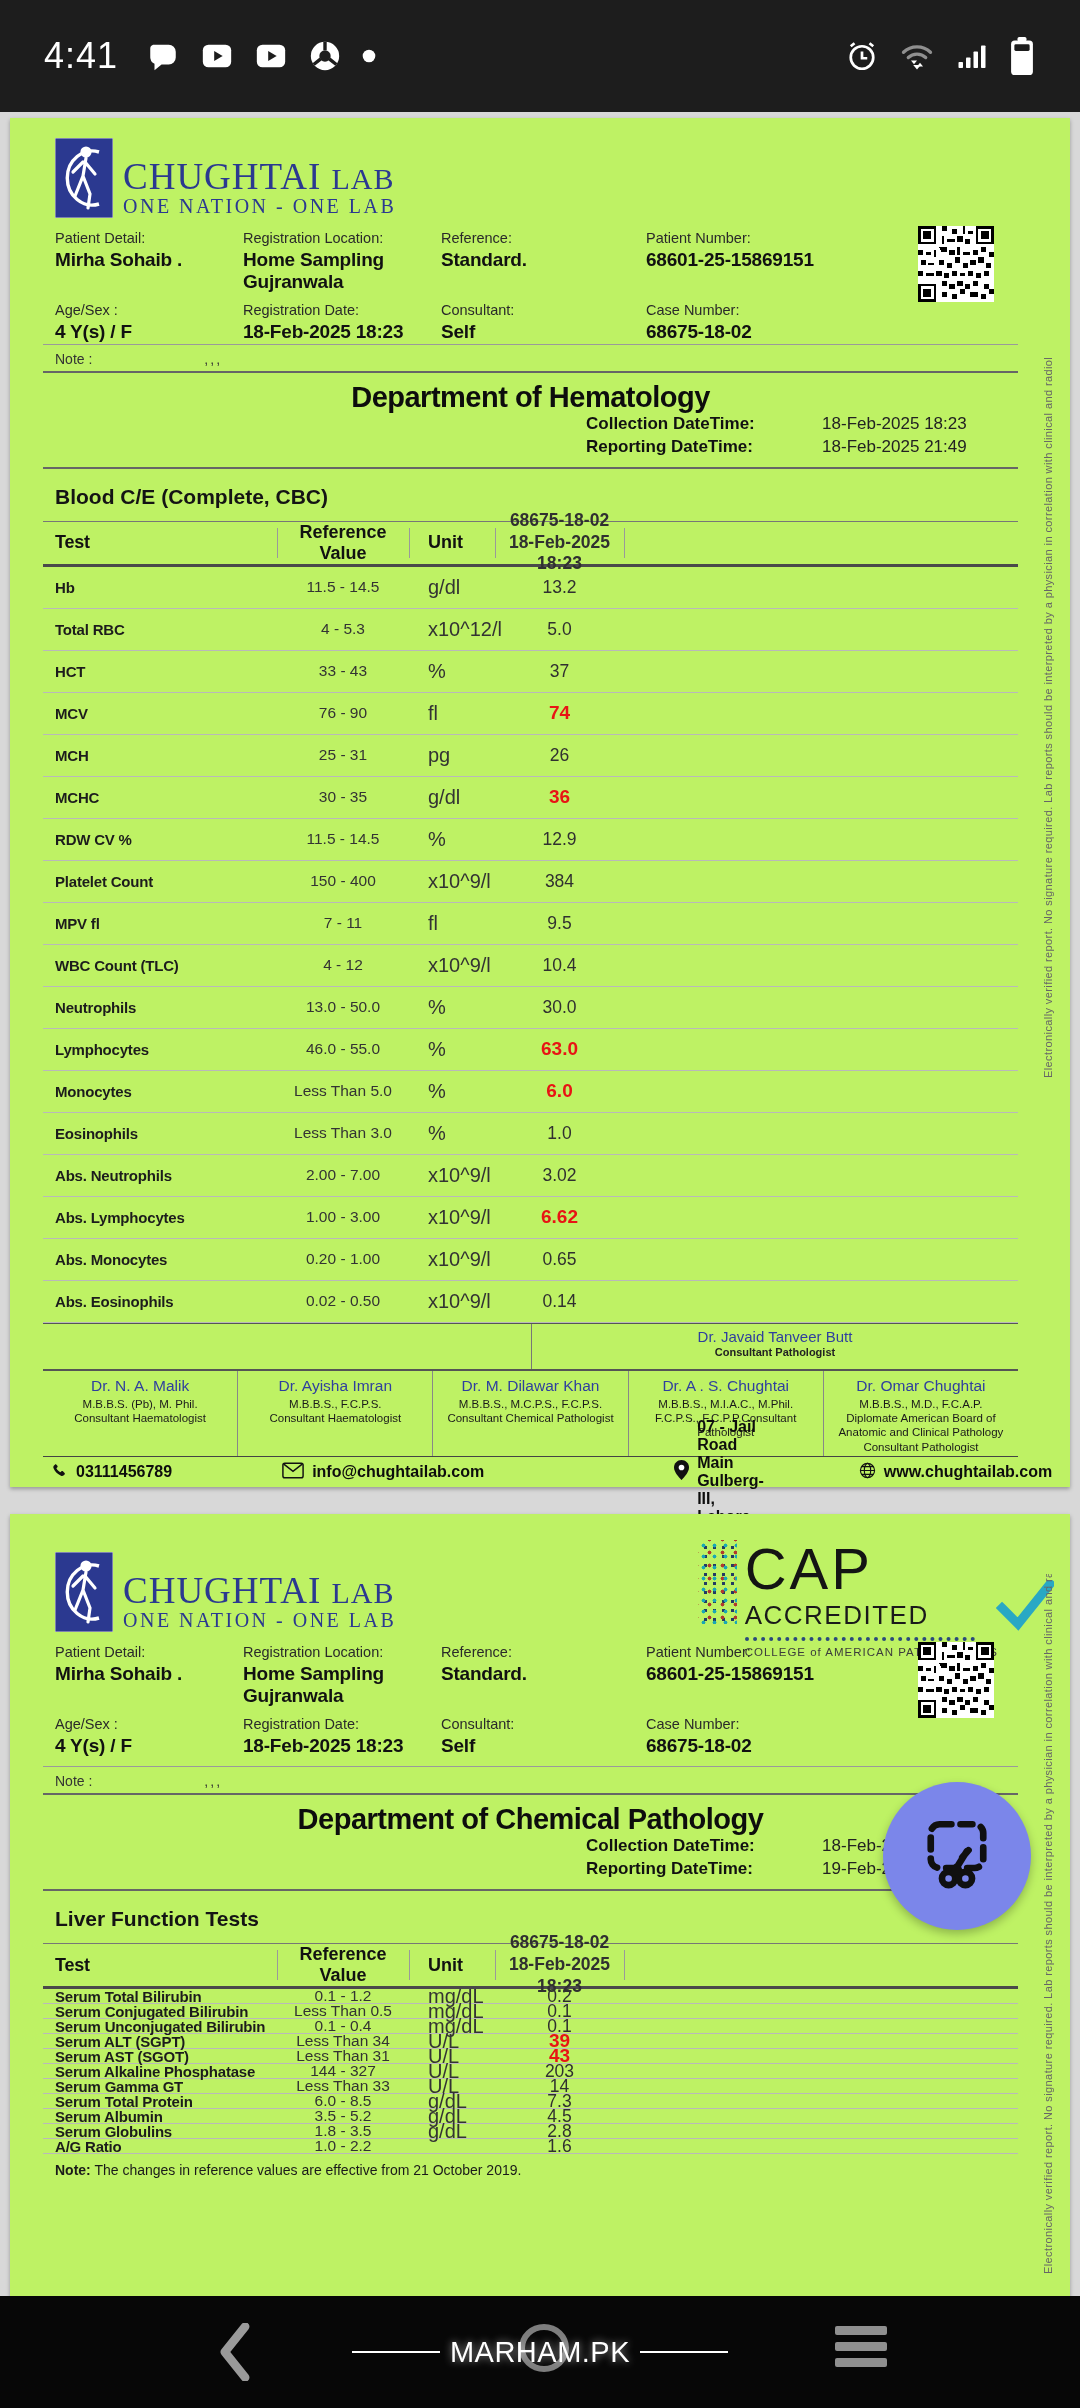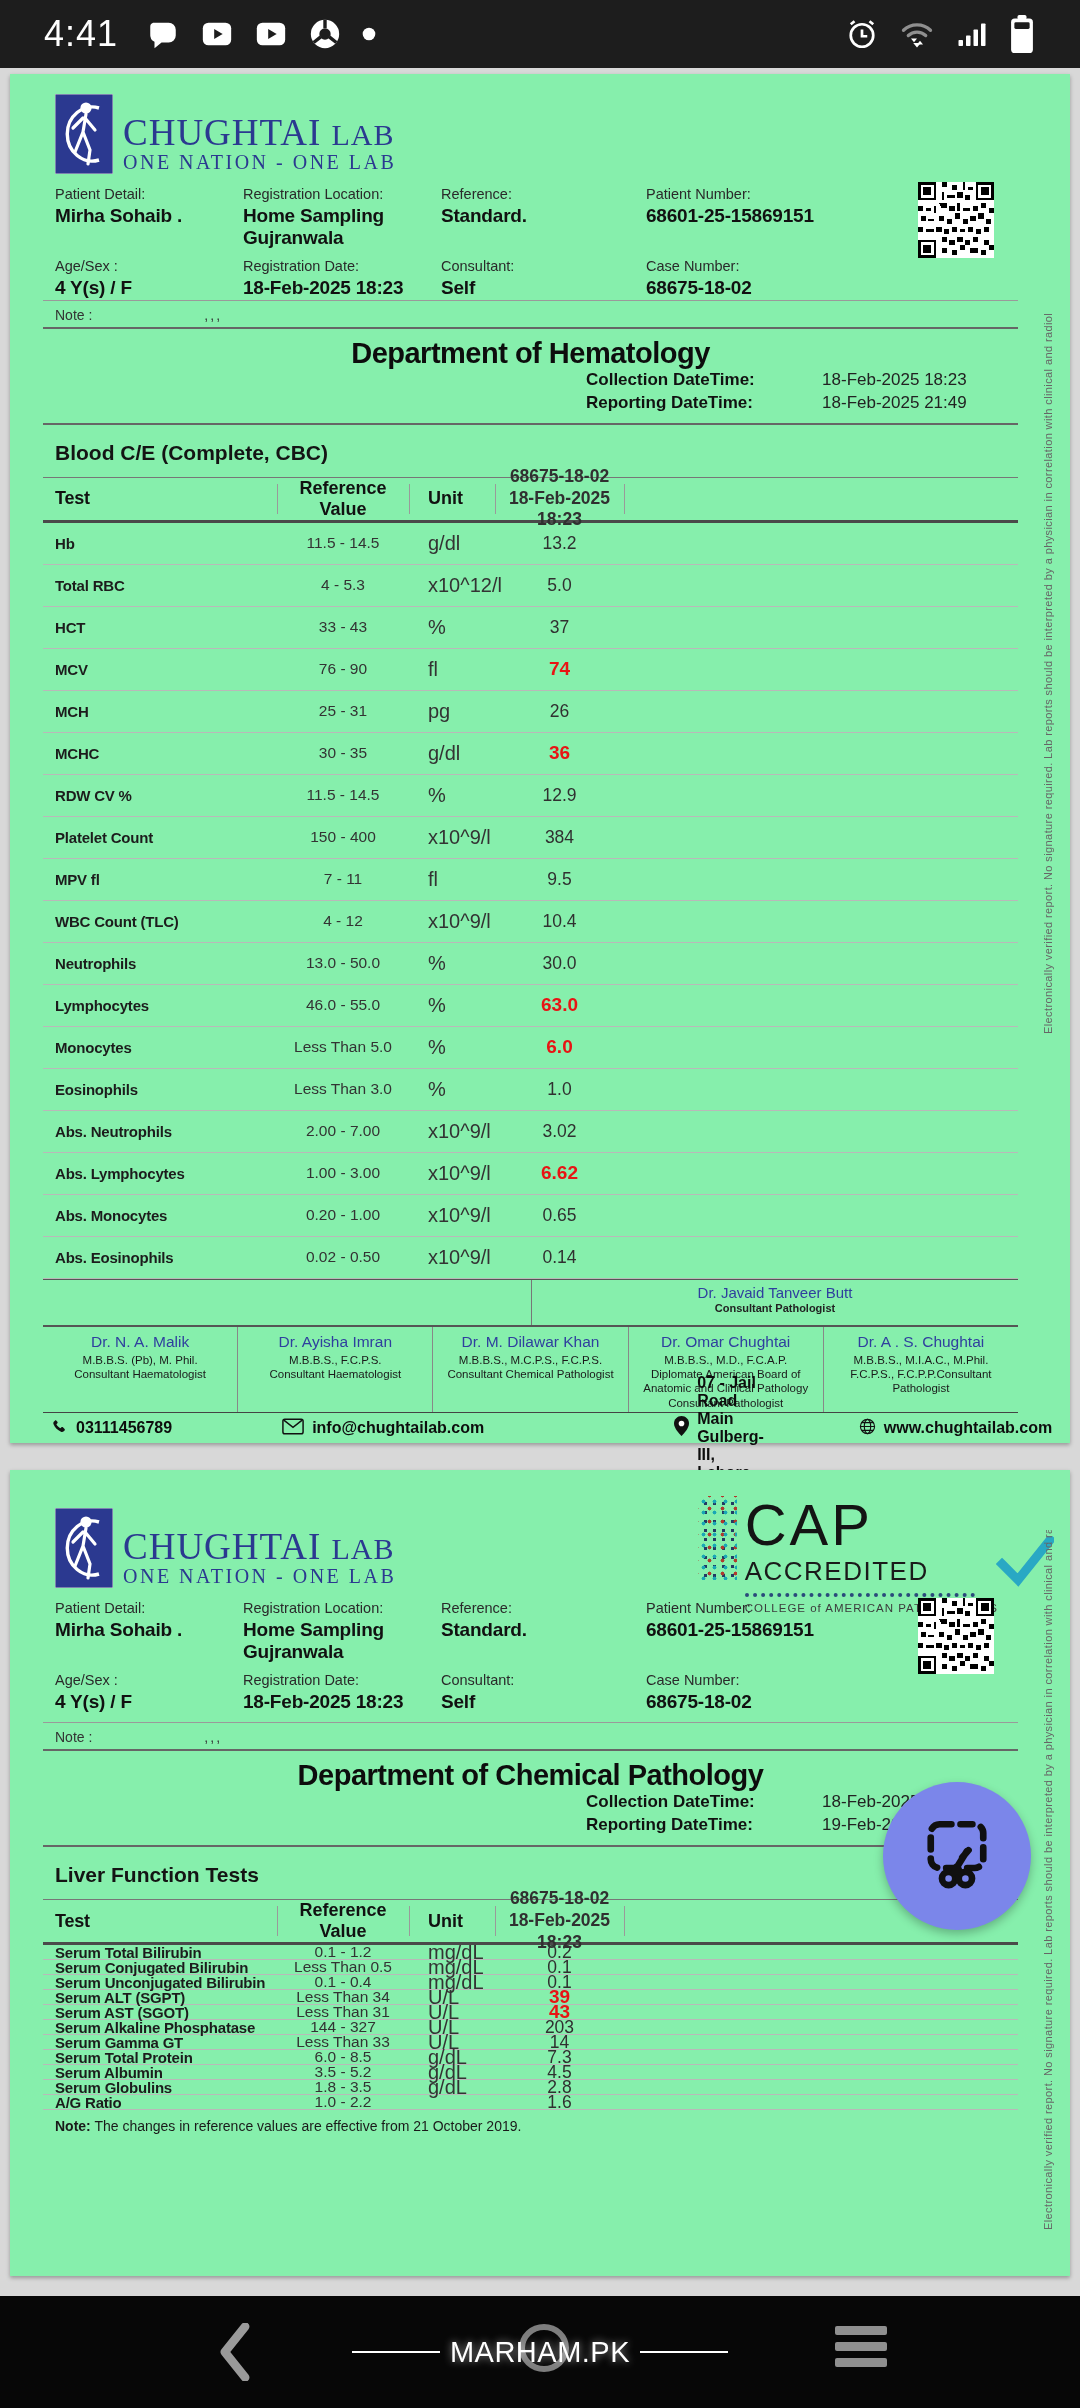--- a/index.html
+++ b/index.html
@@ -1,27 +1,27 @@
 <!DOCTYPE html>
 <html><head>
 <meta charset="utf-8">
 <style>
   * { margin:0; padding:0; box-sizing:border-box; }
   html,body { width:1080px; height:2408px; }
   body { background:#d8d8d8; font-family:"Liberation Sans", sans-serif; position:relative; overflow:hidden; }
 
   
-  .statusbar { height:68px; background:#1d1d1d; display:flex; align-items:center; padding:0 44px; color:#fff; }
+  .statusbar { height:112px; background:#1d1d1d; display:flex; align-items:center; padding:0 44px; color:#fff; }
   .statusbar .time { font-size:36px; font-weight:400; letter-spacing:1px; margin-right:28px; }
   .sb-left { display:flex; align-items:center; gap:20px; }
   .sb-right { margin-left:auto; display:flex; align-items:center; gap:18px; }
   .sb-ico { display:inline-flex; align-items:center; justify-content:center; }
 
   
-  .page { background:#86efac; margin:0 10px; position:relative; box-shadow:0 2px 4px rgba(0,0,0,.3); }
+  .page { background:#bef264; margin:0 10px; position:relative; box-shadow:0 2px 4px rgba(0,0,0,.3); }
   #page1 { margin-top:6px; height:1369px; display:flex; flex-direction:column; padding:16px 64px 0 45px; }
   #page2 { margin-top:27px; height:806px; padding:30px 64px 0 45px; }
 
   
   .brand { display:flex; align-items:flex-end; gap:10px; height:84px; margin-top:4px; }
   .brand-box { width:58px; height:80px; flex:0 0 58px; }
   .brand-text .line1 { font-family:"Liberation Serif", serif; font-size:37px; color:#2b3990; letter-spacing:1px; line-height:0.9; }
   .brand-text .line1 .lab { font-size:30px; }
   .brand-text .line2 { font-family:"Liberation Serif", serif; font-size:20px; color:#2b3990; letter-spacing:2.5px; margin-top:2px; }
 
@@ -424,29 +424,29 @@
           <div class="doc-title">Consultant Haematologist</div>
         </div>
 
         <div class="doc">
           <div class="doc-name">Dr. M. Dilawar Khan</div>
           <div class="doc-quals">M.B.B.S., M.C.P.S., F.C.P.S.</div>
           <div class="doc-title">Consultant Chemical Pathologist</div>
         </div>
 
         <div class="doc">
+          <div class="doc-name">Dr. A . S. Chughtai</div>
+          <div class="doc-quals">M.B.B.S., M.I.A.C., M.Phil.</div>
+          <div class="doc-title">F.C.P.S., F.C.P.P.Consultant Pathologist</div>
+        </div>
+
+        <div class="doc">
           <div class="doc-name">Dr. Omar Chughtai</div>
           <div class="doc-quals">M.B.B.S., M.D., F.C.A.P.</div>
           <div class="doc-title">Diplomate American Board of Anatomic and Clinical Pathology Consultant Pathologist</div>
-        </div>
-
-        <div class="doc">
-          <div class="doc-name">Dr. A . S. Chughtai</div>
-          <div class="doc-quals">M.B.B.S., M.I.A.C., M.Phil.</div>
-          <div class="doc-title">F.C.P.S., F.C.P.P.Consultant Pathologist</div>
         </div>
       </div>
     <div class="contact">
       <span class="item ct-phone">
         <span><svg width="17" height="17" viewBox="0 0 24 24" fill="#111">
               <path d="M6.6 2.8 9 5.2c.6.6.6 1.5 0 2.1L7.6 8.7c1 2.3 3.4 4.7 5.7 5.7l1.4-1.4c.6-.6 1.5-.6 2.1 0l2.4 2.4c.6.6.6 1.5 0 2.1l-1.2 1.2c-1 1-2.6 1.3-3.9.7-5-2.2-8.3-5.5-10.5-10.5-.6-1.3-.3-2.9.7-3.9l1.2-1.2c.6-.6 1.5-.6 2.1 0z"></path>
             </svg></span>
         <span>03111456789</span>
       </span>
       <span class="item ct-mail">

